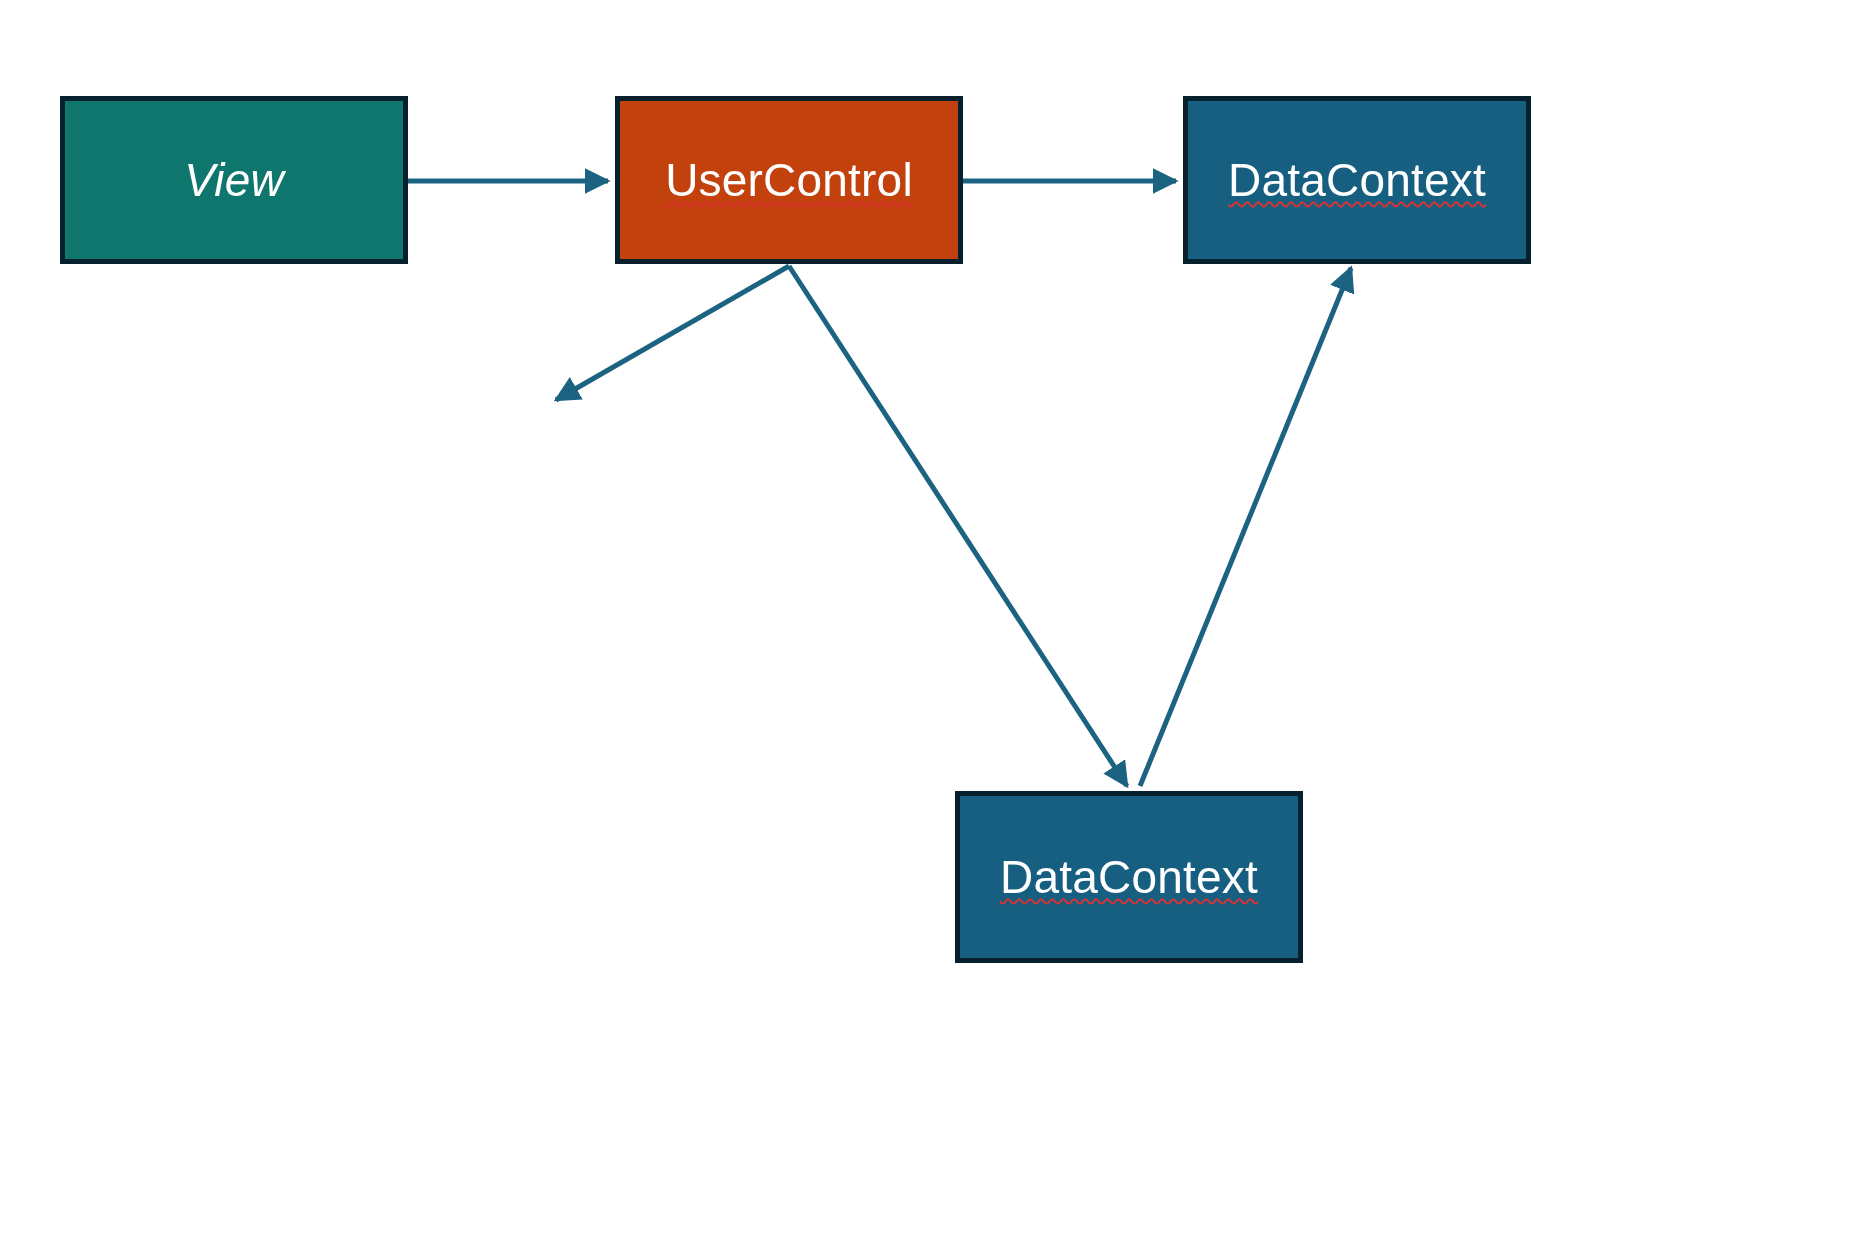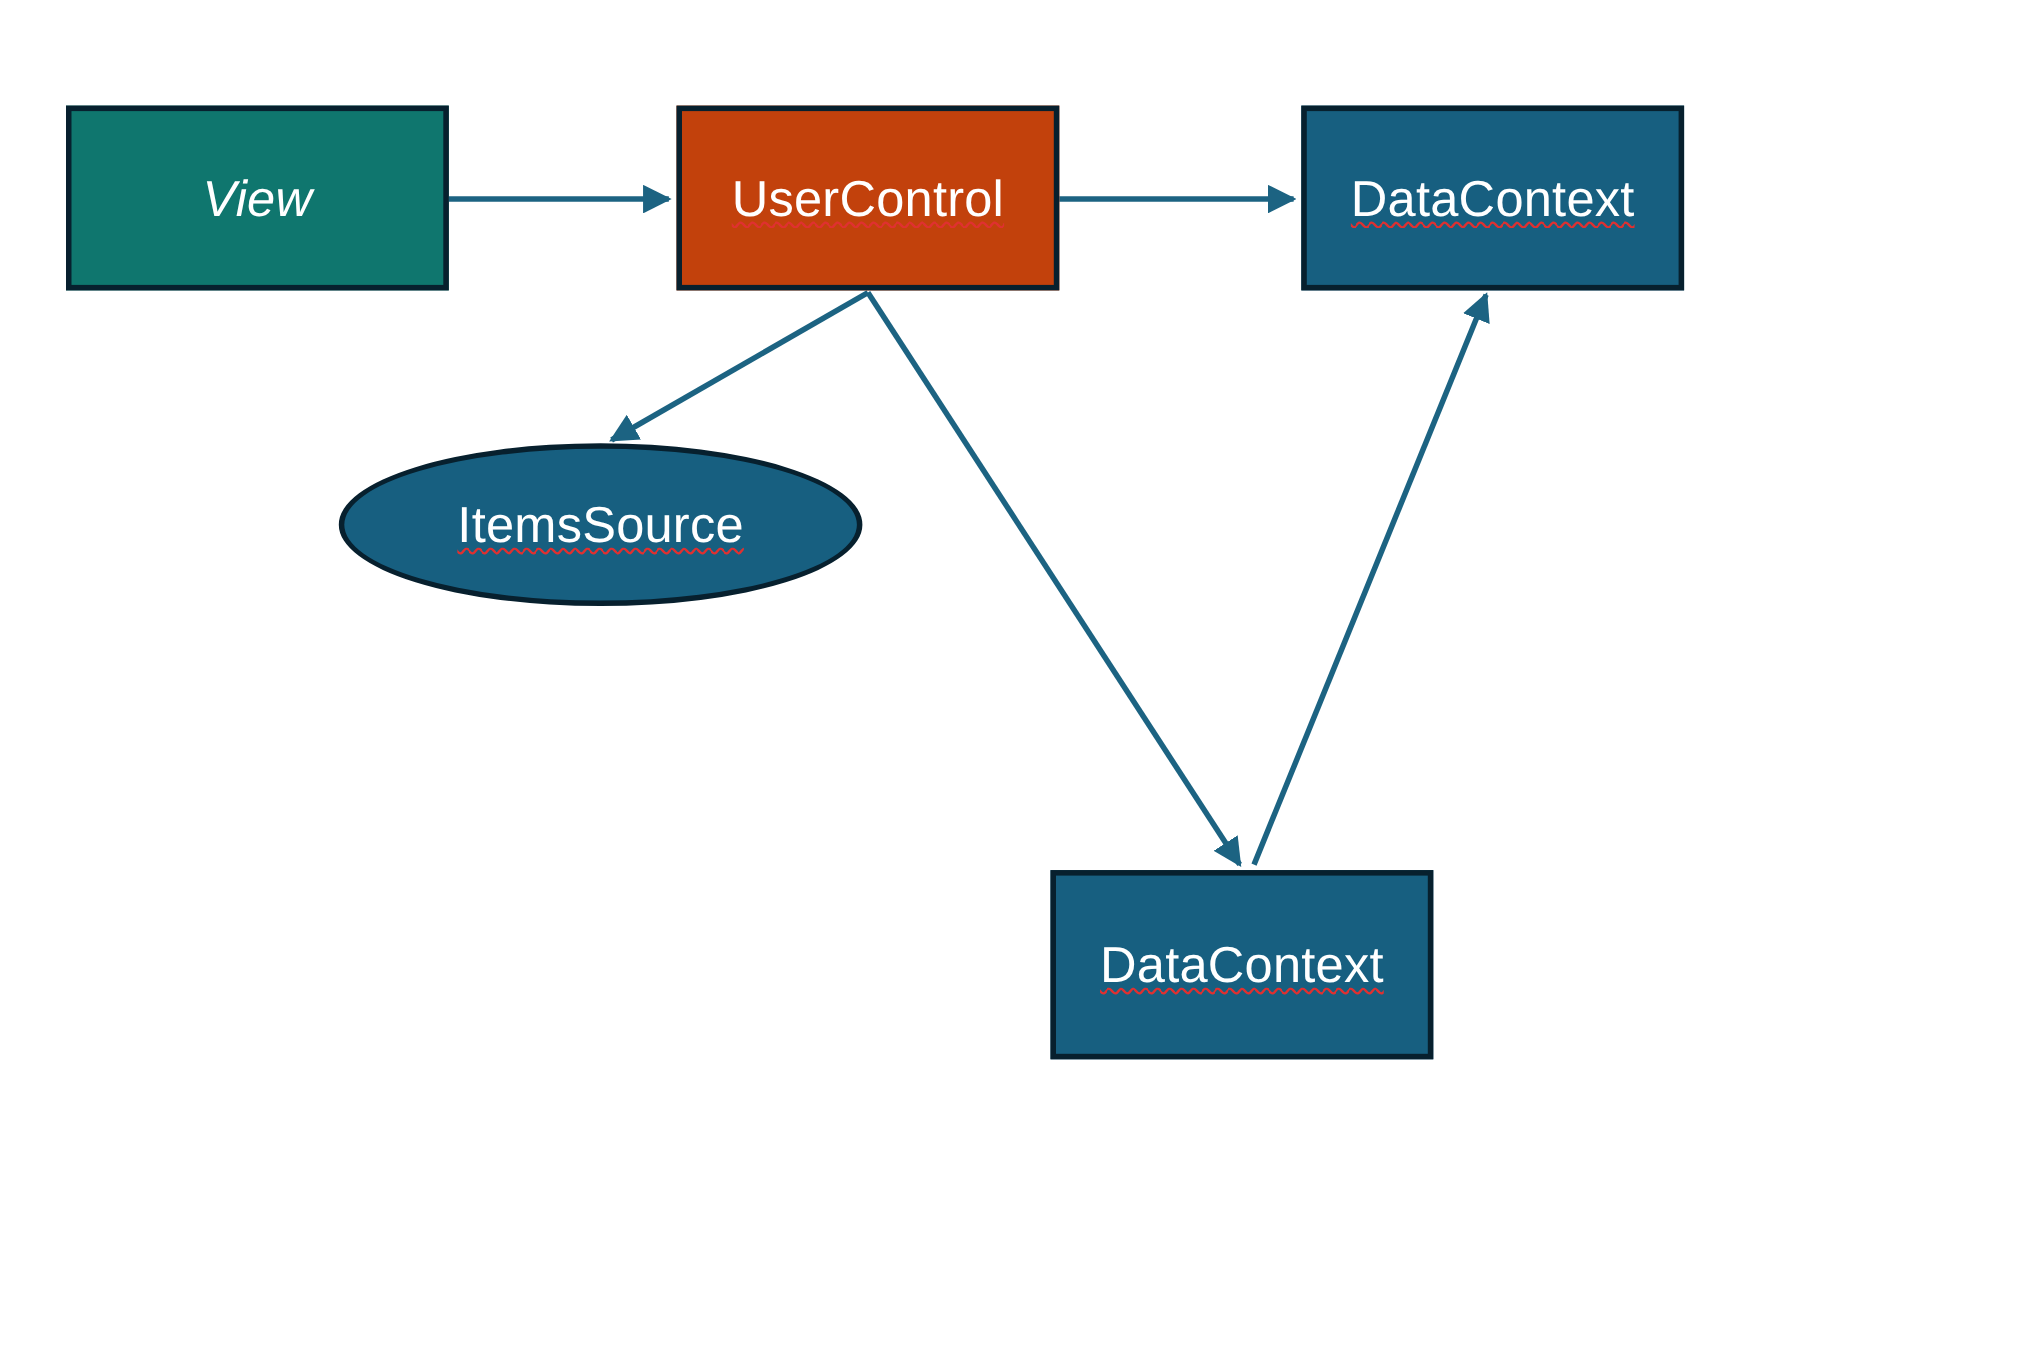--- a/index.html
+++ b/index.html
@@ -81,21 +81,18 @@
   </div>
 
   <div class="node" id="node-usercontrol" style="left: 615px; top: 96px; width: 348px; height: 168px; background: #c2410c; border-color: rgb(7, 32, 46);">
     <span class="node-label misspelled">UserControl</span>
   </div>
 
   <div class="node" id="node-datacontext" style="left: 1183px; top: 96px; width: 348px; height: 168px; background: rgb(23, 95, 128); border-color: rgb(7, 32, 46);">
     <span class="node-label misspelled">DataContext</span>
   </div>
 
-  <div class="node ellipse" id="node-itemssource" style="left: 308px; top: 403px; width: 476px; height: 148px; background: rgb(23, 95, 128); border-color: rgb(7, 32, 46);">
-    <span class="node-label misspelled">ItemsSource</span>
-  </div>
 
   <div class="node" id="node-itemscontrol" style="left: 955px; top: 791px; width: 348px; height: 172px; background: rgb(23, 95, 128); border-color: rgb(7, 32, 46);">
     <span class="node-label misspelled">DataContext</span>
   </div>
 
 </div>
 
 </body></html>

